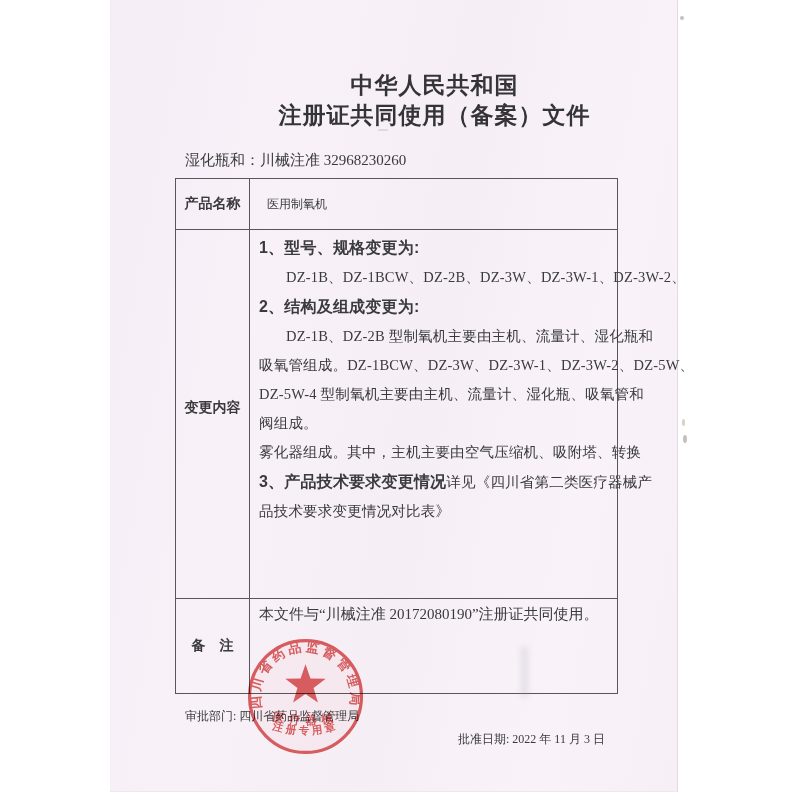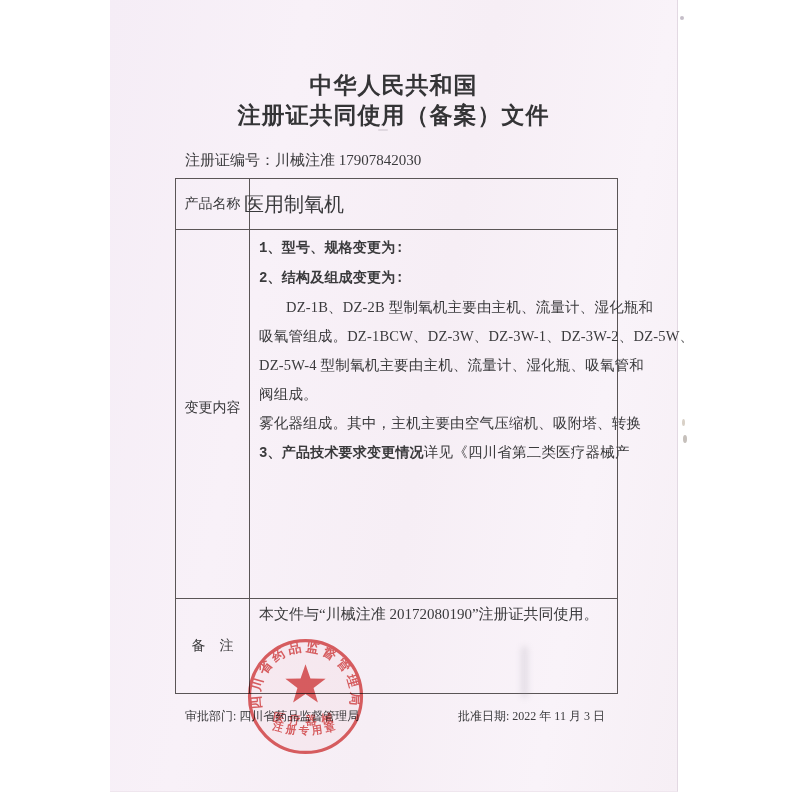--- a/index.html
+++ b/index.html
@@ -8,85 +8,87 @@
     font-family:"Liberation Serif","DejaVu Serif",serif;color:#3a3a3c;
   }
   
   #paper{
     position:absolute;left:110px;top:0;width:567px;height:791px;
     background:linear-gradient(100deg,#f5edf6 0%,#f8f1f8 28%,#f6eef5 55%,#f9f3f9 80%,#f6eff5 100%);
     border-right:1px solid #e3d9e3;border-bottom:1px solid #efe6ee;
   }
   .title{position:absolute;left:0;width:100%;text-align:center;
     font-family:"Liberation Sans","DejaVu Sans",sans-serif;font-weight:700;
-    font-size:23px;letter-spacing:1px;color:#343436;white-space:nowrap;}
+    font-size:23px;letter-spacing:1px;color:#343436;white-space:nowrap;padding-left:41px;}
   #title-line1{top:70px;}
   #title-line2{top:100px;}
   #reg-line{position:absolute;left:75px;top:151px;font-size:15px;white-space:nowrap;color:#3a3a3c;}
   
   #doc-table{position:absolute;left:65px;top:178px;width:441px;height:514px;border:1px solid #5a5556;}
   .hline{position:absolute;left:0;width:100%;height:1px;background:#5a5556;}
   #hline1{top:50px;} #hline2{top:419px;}
   .vline{position:absolute;top:0;left:73px;width:1px;height:100%;background:#5a5556;}
   .cell-label{position:absolute;left:0;width:73px;display:flex;align-items:center;justify-content:center;
-    font-size:14px;color:#3a3a3c;white-space:nowrap;}
+    font-size:14px;color:#3a3a3c;white-space:nowrap;font-weight:bold;}
   #cell-product-label{top:0;height:50px;}
   #cell-change-label{top:44px;height:369px;}
   #cell-note-label{top:419px;height:95px;}
-  #cell-product-value{position:absolute;left:68px;top:0;height:50px;display:flex;align-items:center;
-    font-size:20px;white-space:nowrap;}
+  #cell-product-value{position:absolute;left:91px;top:0;height:50px;display:flex;align-items:center;
+    font-size:12px;white-space:nowrap;}
   #change-content{position:absolute;left:83px;top:54px;width:354px;}
   .content-line{line-height:29px;font-size:14.5px;white-space:nowrap;letter-spacing:0.2px;}
   .content-line.indented{text-indent:27px;}
-  .seg-bold{font-weight:700;font-family:Liberation Mono, monospace;font-size:14px;}
+  .seg-bold{font-weight:700;font-family:Liberation Sans, sans-serif;font-size:16px;}
   #cell-note-value{position:absolute;left:83px;top:426px;font-size:15px;white-space:nowrap;}
   
   .footer-item{position:absolute;top:708px;font-size:12px;white-space:nowrap;color:#3a3a3c;}
   #approval-dept{left:75px;}
-  #approval-date{left:348px;}
+  #approval-date{left:348px;margin-top:23px;}
   
   #seal{position:absolute;left:135px;top:636px;width:121px;height:121px;
     mix-blend-mode:multiply;opacity:0.87;}
   
   .artifact{position:absolute;border-radius:50%;}
   #speck-1{left:680px;top:16px;width:4px;height:4px;background:#95899a;opacity:.55;}
   #speck-2{left:682px;top:419px;width:3px;height:7px;background:#b3a38f;opacity:.5;}
   #speck-3{left:683px;top:435px;width:4px;height:8px;background:#8e8277;opacity:.5;}
   #smudge-1{left:521px;top:646px;width:7px;height:52px;background:#9a93a2;filter:blur(3px);opacity:.22;border-radius:4px;}
   #smudge-2{left:378px;top:129px;width:10px;height:2px;background:#c4bcc6;opacity:.45;border-radius:2px;}
 </style>
 </head>
 <body>
 
 <div id="canvas">
   <div id="paper">
 
     <div class="title" id="title-line1">中华人民共和国</div>
     <div class="title" id="title-line2">注册证共同使用（备案）文件</div>
 
-    <div id="reg-line"><span>注册证编号：</span><span>川械注准 17907842030</span></div>
+    <div id="reg-line"><span>湿化瓶和：</span><span>川械注准 32968230260</span></div>
 
     <div id="doc-table">
       <div class="hline" id="hline1"></div>
       <div class="hline" id="hline2"></div>
       <div class="vline"></div>
 
       <div class="cell-label" id="cell-product-label">产品名称</div>
       <div id="cell-product-value">医用制氧机</div>
 
       <div class="cell-label" id="cell-change-label">变更内容</div>
       <div id="change-content">
           <div class="content-line"><span class="seg-bold">1、型号、规格变更为:</span></div>
+          <div class="content-line indented">DZ-1B、DZ-1BCW、DZ-2B、DZ-3W、DZ-3W-1、DZ-3W-2、</div>
           <div class="content-line"><span class="seg-bold">2、结构及组成变更为:</span></div>
           <div class="content-line indented">DZ-1B、DZ-2B 型制氧机主要由主机、流量计、湿化瓶和</div>
           <div class="content-line">吸氧管组成。DZ-1BCW、DZ-3W、DZ-3W-1、DZ-3W-2、DZ-5W、</div>
           <div class="content-line">DZ-5W-4 型制氧机主要由主机、流量计、湿化瓶、吸氧管和</div>
           <div class="content-line">阀组成。</div>
           <div class="content-line">雾化器组成。其中，主机主要由空气压缩机、吸附塔、转换</div>
           <div class="content-line"><span class="seg-bold">3、产品技术要求变更情况</span>详见《四川省第二类医疗器械产</div>
+          <div class="content-line">品技术要求变更情况对比表》</div>
         </div>
 
       <div class="cell-label" id="cell-note-label">备　注</div>
       <div id="cell-note-value">本文件与“川械注准 20172080190”注册证共同使用。</div>
     </div>
 
     <div class="footer-item" id="approval-dept"><span>审批部门: </span><span>四川省药品监督管理局</span></div>
 
     <div class="footer-item" id="approval-date"><span>批准日期: </span><span>2022 年 11 月 3 日</span></div>
 

